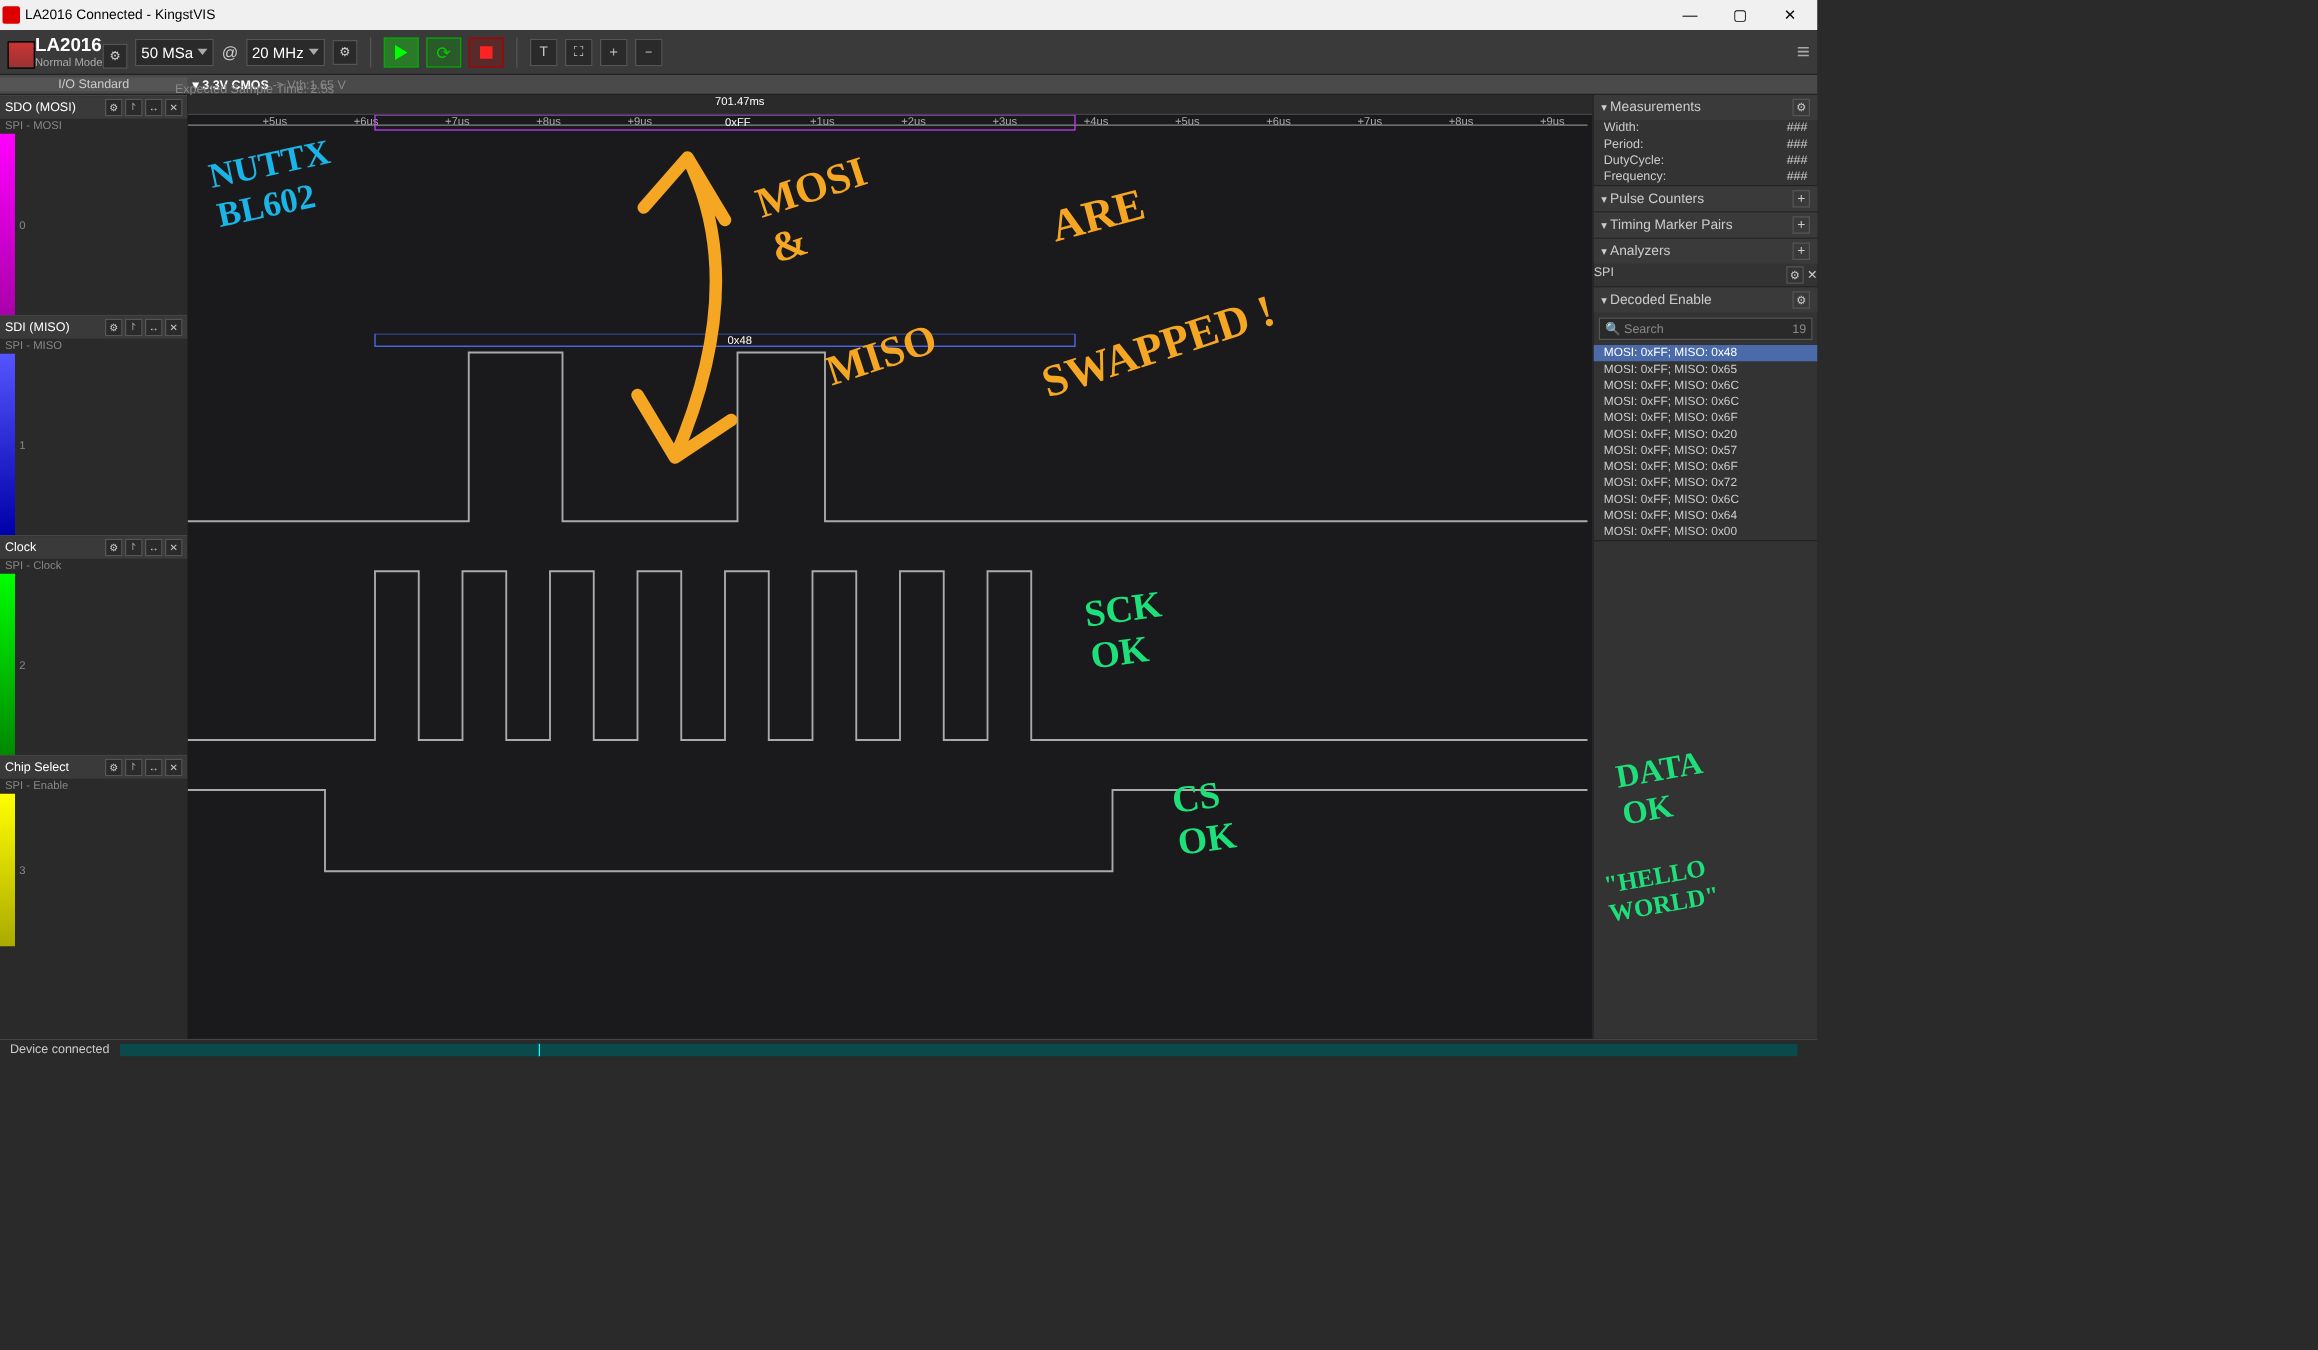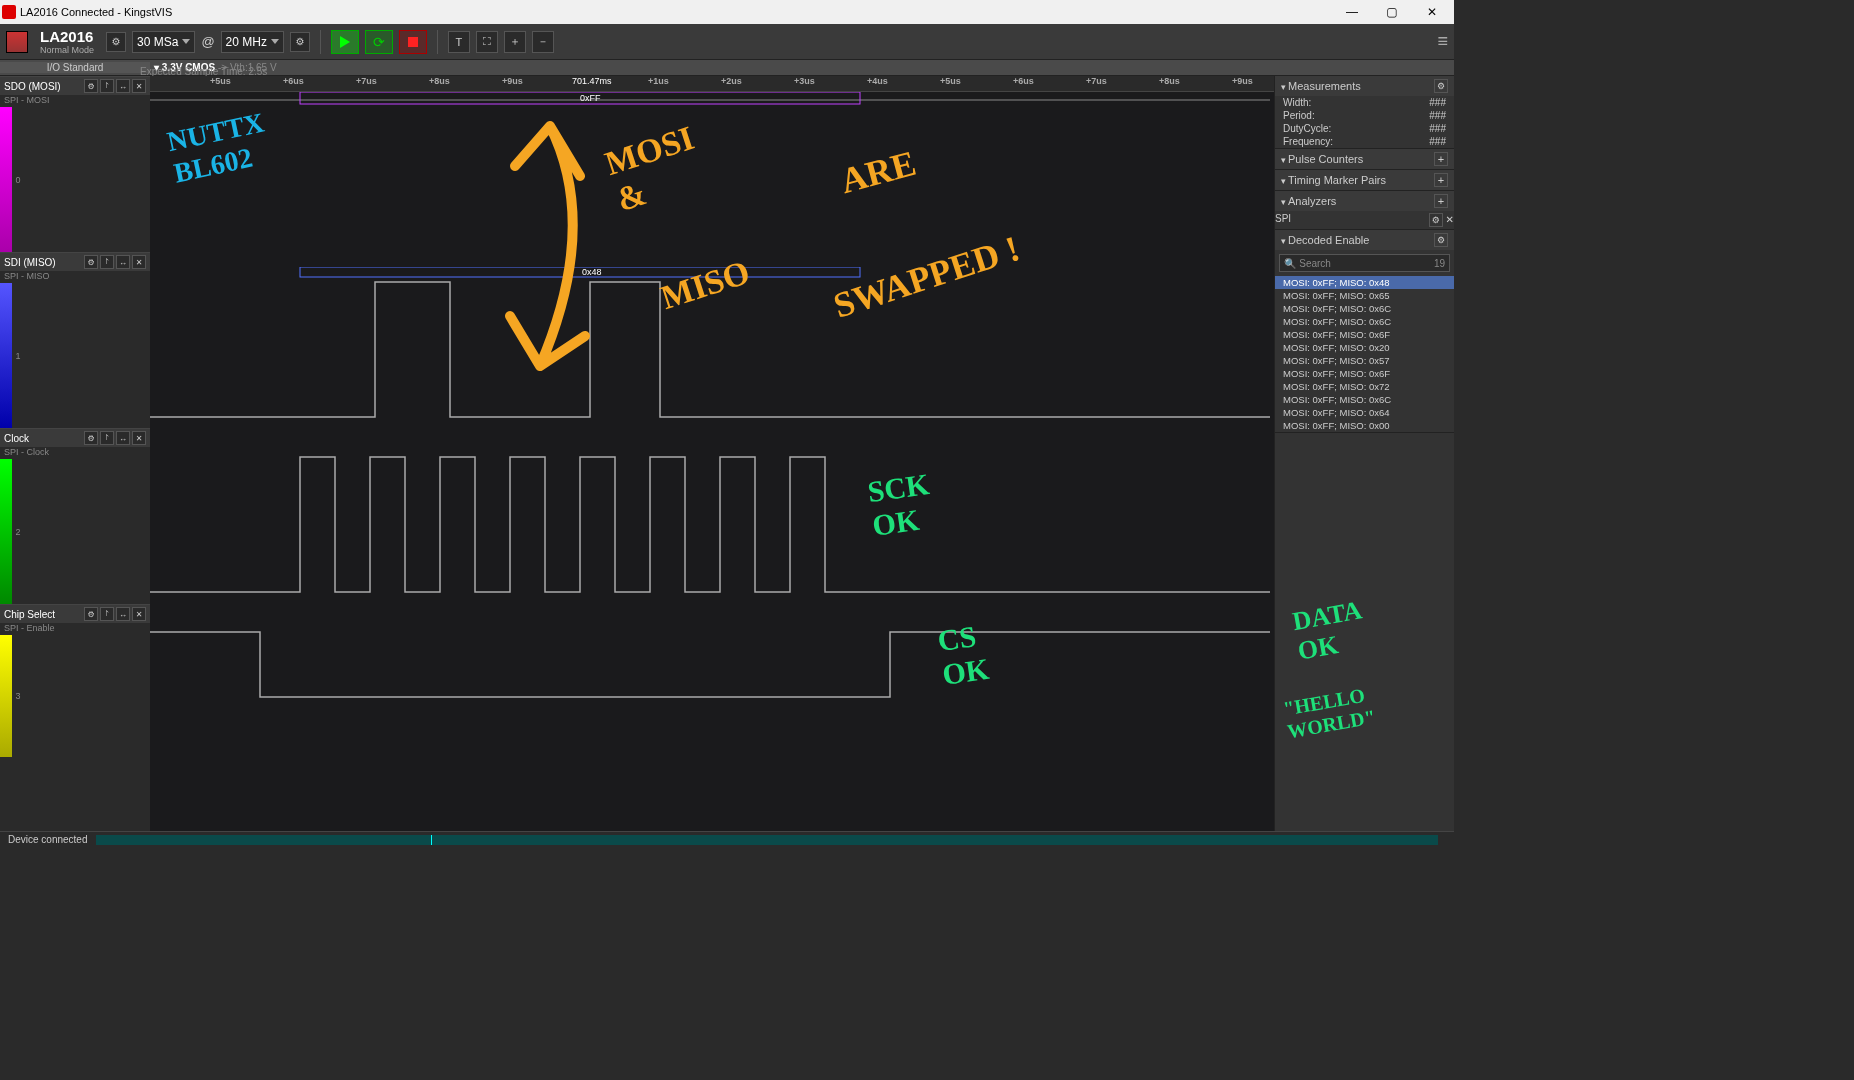--- a/index.html
+++ b/index.html
@@ -7,21 +7,21 @@
 
 
 .titlebar { height: 24px; background: #f0f0f0; color: #000; display: flex; align-items: center; justify-content: space-between; font-size: 11px; padding: 0 2px; }
 .titlebar-left { display: flex; align-items: center; gap: 4px; }
 .logo { width: 14px; height: 14px; background: #d00; border-radius: 2px; display:inline-block; }
 .titlebar-right { display: flex; align-items: center; }
 .win-btn { width: 40px; height: 24px; display: flex; align-items: center; justify-content: center; font-size: 12px; }
 
 
 .toolbar { height: 36px; background: #3a3a3a; display: flex; align-items: center; padding: 0 6px; gap: 6px; border-bottom: 1px solid #222; }
-.device-chip { display: flex; align-items: center; gap: 12px; }
+.device-chip { display: flex; align-items: flex-end; gap: 0; }
 .device-icon { width: 22px; height: 22px; background: linear-gradient(#c33,#933); border:1px solid #000; }
 .device-name { font-size: 15px; font-weight: bold; color: #fff; }
 .device-mode { font-size: 9px; color: #aaa; }
 .tb-btn { width: 20px; height: 20px; background: #2a2a2a; border: 1px solid #555; display: flex; align-items: center; justify-content: center; color: #ccc; font-size: 10px; }
 .combo { background: #2a2a2a; border: 1px solid #555; height: 22px; display: flex; align-items: center; padding: 0 4px; gap: 4px; }
 .combo-text { font-size: 12px; color: #fff; }
 .triangle-down { width: 0; height: 0; border-left: 4px solid transparent; border-right: 4px solid transparent; border-top: 5px solid #aaa; }
 .at { font-size: 13px; color: #ccc; }
 .divider { width: 1px; height: 24px; background: #555; margin: 0 4px; }
 .play-btn { width: 28px; height: 24px; background: #2a7a2a; border: 1px solid #0a0; display: flex; align-items: center; justify-content: center; }
@@ -56,21 +56,21 @@
 .ch-body.short { height:122px; }
 .ch-color { width:12px; }
 .ch-num { width:12px; display:flex; align-items:center; justify-content:center; font-size:9px; color:#888;}
 .c0 { background: linear-gradient(#f0f,#a0a); }
 .c1 { background: linear-gradient(#55f,#00a); }
 .c2 { background: linear-gradient(#0f0,#080); }
 .c3 { background: linear-gradient(#ff0,#aa0); }
 
 
 .timeline { height:16px; background:#2a2a2a; position:relative; font-size:9px; color:#aaa; border-bottom:1px solid #444;}
-.tick { position:absolute; top:0;font-weight:bold; }
+.tick { position:absolute; top:16px; }
 .center-mark { position:absolute; top:0; color:#fff; background:#2a2a2a; padding:0 2px;}
 
 
 .section { border-bottom:1px solid #222; }
 .section-hdr { background:#3a3a3a; padding:3px 6px; display:flex; align-items:center; justify-content:space-between; font-size:11px;}
 .section-title::before { content:"▾ "; font-size:9px;}
 .gear { width:14px;height:14px;border:1px solid #555;font-size:9px;display:flex;align-items:center;justify-content:center;}
 .plus { width:14px;height:14px;border:1px solid #555;font-size:11px;display:flex;align-items:center;justify-content:center;}
 .meas-row { display:flex; justify-content:space-between; padding:1px 8px; font-size:10px; color:#ccc;}
 .analyzer-row { padding:2px 0; display:flex; justify-content:space-between; font-size:10px;}
@@ -110,21 +110,21 @@
 <div class="toolbar" style="position:relative;">
   <div class="device-chip">
     <div class="device-icon"></div>
     <div>
       <div class="device-name">LA2016</div>
       <div class="device-mode">Normal Mode</div>
     </div>
     <div class="tb-btn">⚙</div>
   </div>
   <div class="combo">
-    <span class="combo-text">30 MSa</span>
+    <span class="combo-text">50 MSa</span>
     <span class="triangle-down"></span>
   </div>
   <span class="at">@</span>
   <div class="combo">
     <span class="combo-text">20 MHz</span>
     <span class="triangle-down"></span>
   </div>
   <div class="tb-btn">⚙</div>
   <div class="divider"></div>
   <div class="play-btn">

